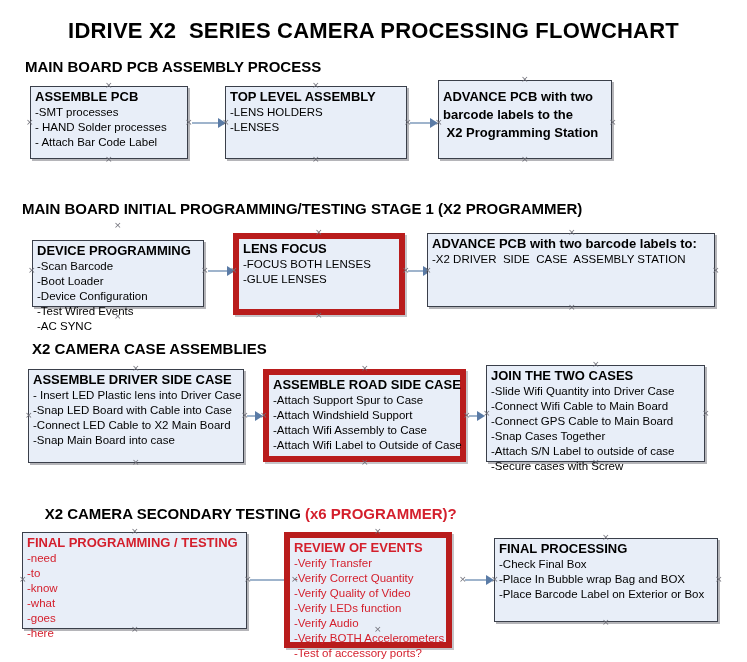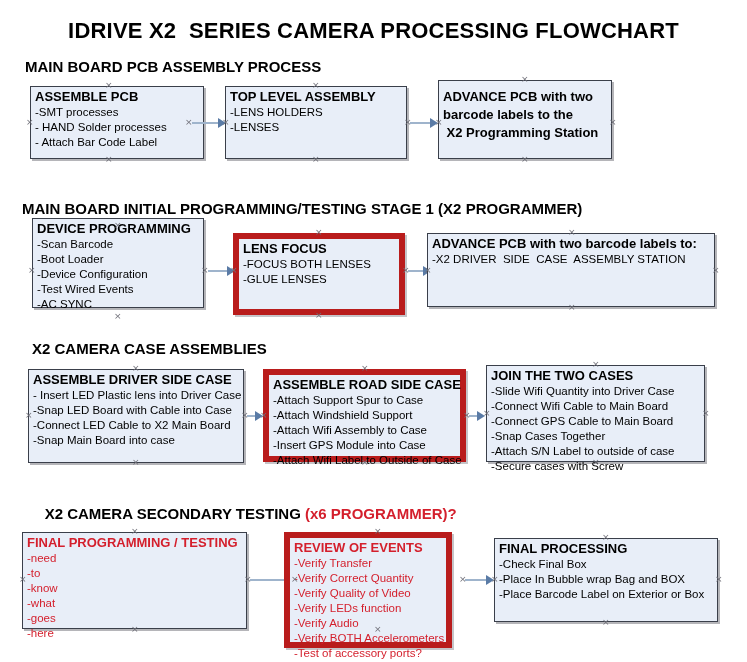--- a/index.html
+++ b/index.html
@@ -108,21 +108,21 @@
 </style>
 </head>
 <body>
 
 <div id="canvas">
 
   <div class="doc-title">IDRIVE X2  SERIES CAMERA PROCESSING FLOWCHART</div>
 
   <div class="section-title" style="left:25px; top:58px;">MAIN BOARD PCB ASSEMBLY PROCESS</div>
 
-  <div class="pbox" style="left:30px; top:86px; width:174px; height:73px;">
+  <div class="pbox" style="left:30px; top:86px; width:158px; height:73px;">
     <span class="hd">ASSEMBLE PCB</span>
     <ul>
       <li>-SMT processes</li>
       <li>- HAND Solder processes</li>
       <li>- Attach Bar Code Label</li>
     </ul>
   </div>
   <span class="handle" style="left:26px; top:119px;"></span>
   <span class="handle" style="left:105px; top:82px;"></span>
   <span class="handle" style="left:105px; top:156px;"></span>
@@ -151,21 +151,21 @@
 barcode labels to the
  X2 Programming Station</span>
   </div>
   <span class="handle" style="left:435px; top:119px;"></span>
   <span class="handle" style="left:521px; top:76px;"></span>
   <span class="handle" style="left:521px; top:156px;"></span>
   <span class="handle" style="left:609px; top:119px;"></span>
 
   <div class="section-title" style="left:22px; top:200px;">MAIN BOARD INITIAL PROGRAMMING/TESTING STAGE 1 (X2 PROGRAMMER)</div>
 
-  <div class="pbox" style="left:32px; top:218px; width:172px; height:90px;">
+  <div class="pbox" style="left:32px; top:240px; width:172px; height:67px;">
     <span class="hd">DEVICE PROGRAMMING</span>
     <ul>
       <li>-Scan Barcode</li>
       <li>-Boot Loader</li>
       <li>-Device Configuration</li>
       <li>-Test Wired Events</li>
       <li>-AC SYNC</li>
     </ul>
   </div>
   <span class="handle" style="left:28px; top:267px;"></span>
@@ -220,21 +220,20 @@
 
   <div class="conn" style="left:247px; top:415px; width:14px;"></div>
   <div class="arrowhead" style="left:255px; top:411px;"></div>
 
   <div class="pbox gray-border" style="left:263px; top:369px; width:203px; height:93px;">
     <span class="hd">ASSEMBLE ROAD SIDE CASE</span>
     <ul>
       <li>-Attach Support Spur to Case</li>
       <li>-Attach Windshield Support</li>
       <li>-Attach Wifi Assembly to Case</li>
-      <li>-Insert GPS Module into Case</li>
       <li>-Attach Wifi Label to Outside of Case</li>
     </ul>
   </div>
   <span class="handle" style="left:260px; top:412px;"></span>
   <span class="handle" style="left:361px; top:365px;"></span>
   <span class="handle" style="left:361px; top:459px;"></span>
   <span class="handle" style="left:463px; top:412px;"></span>
 
   <div class="conn" style="left:469px; top:415px; width:14px;"></div>
   <div class="arrowhead" style="left:477px; top:411px;"></div>

